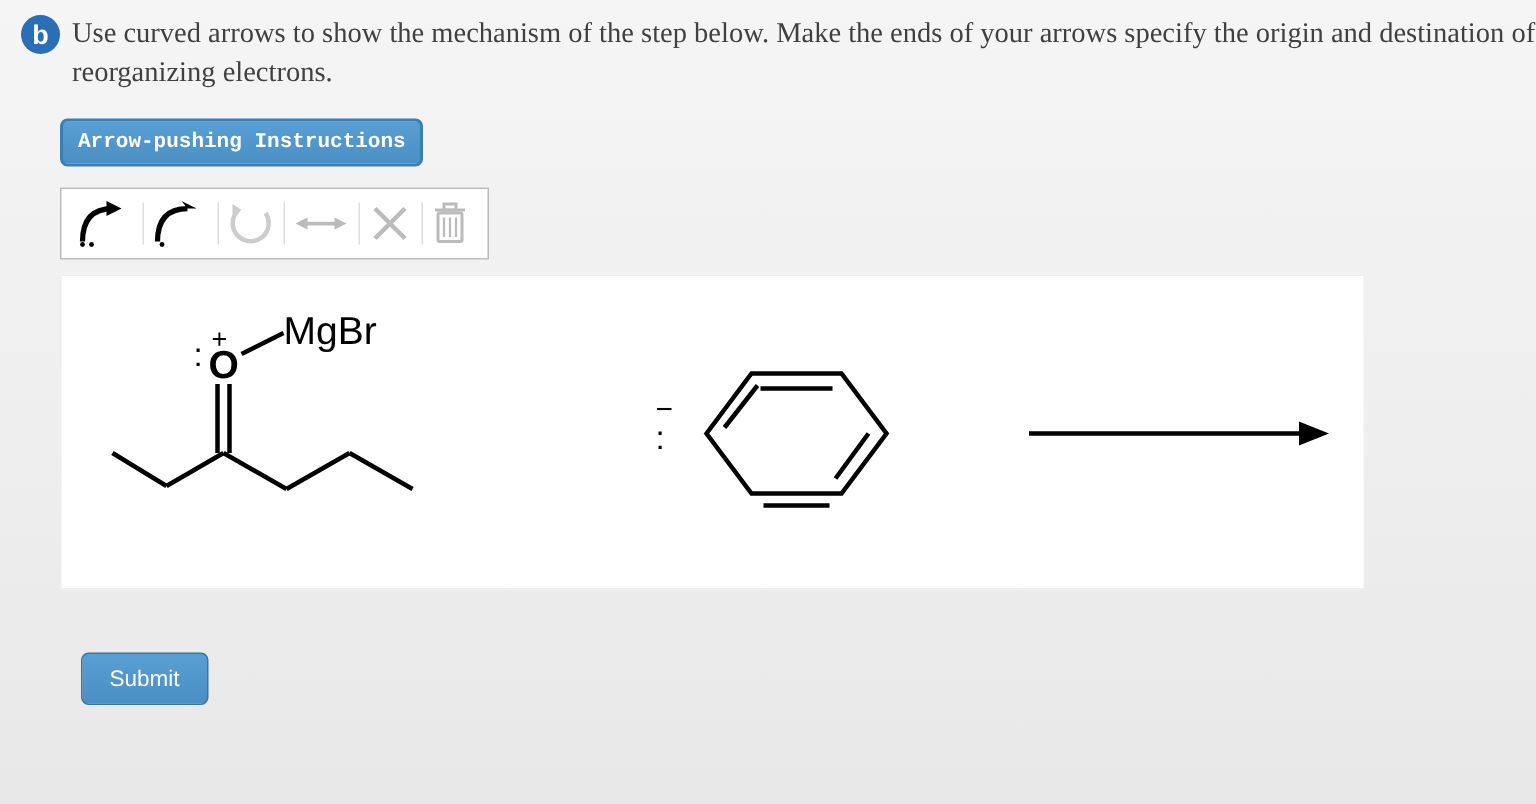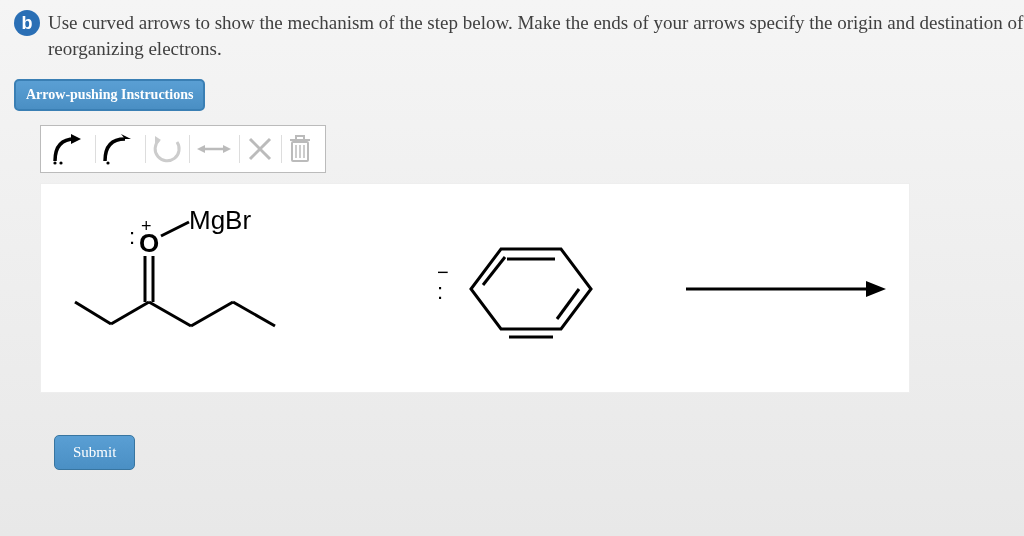--- a/index.html
+++ b/index.html
@@ -35,25 +35,26 @@
       line-height: 1.35;
       color: #404040;
       padding-top: 0;
     }
     .instructions-btn {
       display: inline-block;
       background: linear-gradient(180deg, #5a9fd4 0%, #4a8fc4 100%);
       border: 2px solid #3a7fb4;
       border-radius: 5px;
       color: #fff;
-      font-family: Liberation Serif, serif;
+      font-family: Liberation Mono, monospace;
       font-weight: bold;
       font-size: 14px;
       padding: 6px 10px;
       cursor: pointer;
+      margin-left: 26px;
       margin-bottom: 14px;
     }
     .toolbar {
       display: flex;
       align-items: center;
       border: 1px solid #bbb;
       background: #fff;
       height: 48px;
       width: 286px;
       margin-left: 26px;
@@ -89,21 +90,21 @@
       position: relative;
     }
     .chem { position: absolute; }
     .chem text { font-family: Arial, sans-serif; }
     .submit-btn {
       display: inline-block;
       background: linear-gradient(180deg, #5a9fd4 0%, #4a8fc4 100%);
       border: 1px solid #3875a0;
       border-radius: 5px;
       color: #fff;
-      font-family: Liberation Serif, serif;
+      font-family: Liberation Sans, sans-serif;
       font-size: 15px;
       padding: 8px 18px;
       cursor: pointer;
       margin-left: 40px;
       margin-top: 42px;
       text-align: right;
     }
   </style>
 </head>
 <body>

